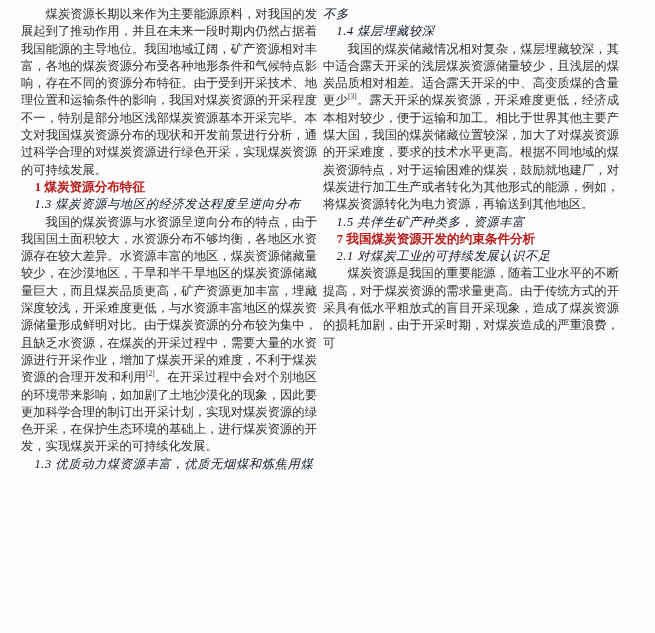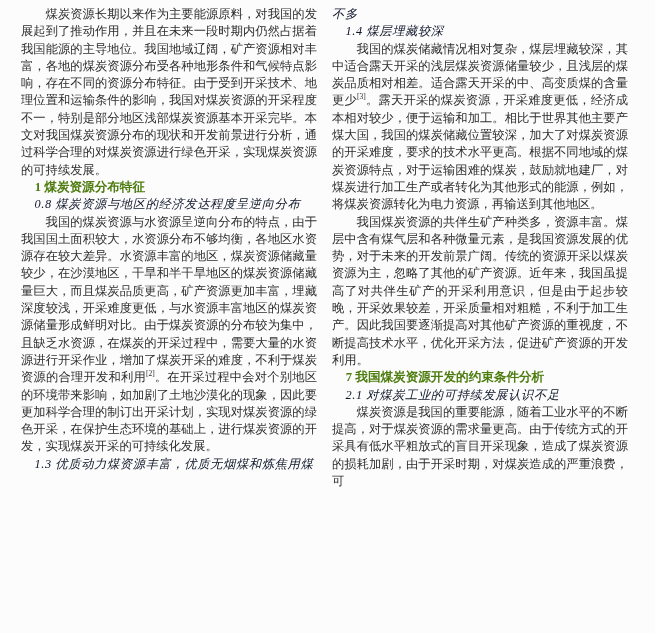--- a/index.html
+++ b/index.html
@@ -7,21 +7,21 @@
     width: 655px; height: 633px;
     background: #fcfcfc;
     overflow: hidden;
     font-family: "Liberation Serif", "DejaVu Serif", serif;
   }
   .page {
     box-sizing: border-box;
     width: 655px; height: 633px;
     padding: 6px 27px 0 21px;
     display: flex;
-    gap: 15px;
+    gap: 6px;
     overflow: hidden;
     color: #2d2d2d;
   }
   .col {
     width: 296px;
     flex: 0 0 296px;
     font-size: 12.3px;
     line-height: 17.3px;
     text-align: justify;
     text-justify: inter-ideograph;
@@ -30,21 +30,21 @@
   .para {
     margin: 0;
     text-indent: 2em;
   }
   .h1 {
     margin: 0;
     font-size: 12.6px;
     font-weight: bold;
     font-style: normal;
     text-indent: 1.1em;
-    color: #4d7c0f;
+    color: #b91c1c;
   }
   .h2 {
     margin: 0;
     font-size: 12.3px;
     font-weight: normal;
     font-style: italic;
     text-indent: 1.1em;
     letter-spacing: 0.6px;
     color: #0f172a;
   }
@@ -56,28 +56,28 @@
   }
 </style>
 </head>
 <body>
 
 <div class="page">
 
   <div class="col">
     <p class="para"><span>煤炭资源长期以来作为主要能源原料，对我国的发展起到了推动作用，并且在未来一段时期内仍然占据着我国能源的主导地位。我国地域辽阔，矿产资源相对丰富，各地的煤炭资源分布受各种地形条件和气候特点影响，存在不同的资源分布特征。由于受到开采技术、地理位置和运输条件的影响，我国对煤炭资源的开采程度不一，特别是部分地区浅部煤炭资源基本开采完毕。本文对我国煤炭资源分布的现状和开发前景进行分析，通过科学合理的对煤炭资源进行绿色开采，实现煤炭资源的可持续发展。</span></p>
     <p class="h1">1 煤炭资源分布特征</p>
-    <p class="h2">0.8 煤炭资源与地区的经济发达程度呈逆向分布</p>
+    <p class="h2">1.3 煤炭资源与地区的经济发达程度呈逆向分布</p>
     <p class="para"><span>我国的煤炭资源与水资源呈逆向分布的特点，由于我国国土面积较大，水资源分布不够均衡，各地区水资源存在较大差异。水资源丰富的地区，煤炭资源储藏量较少，在沙漠地区，干旱和半干旱地区的煤炭资源储藏量巨大，而且煤炭品质更高，矿产资源更加丰富，埋藏深度较浅，开采难度更低，与水资源丰富地区的煤炭资源储量形成鲜明对比。由于煤炭资源的分布较为集中，且缺乏水资源，在煤炭的开采过程中，需要大量的水资源进行开采作业，增加了煤炭开采的难度，不利于煤炭资源的合理开发和利用</span><sup>[2]</sup><span>。在开采过程中会对个别地区的环境带来影响，如加剧了土地沙漠化的现象，因此要更加科学合理的制订出开采计划，实现对煤炭资源的绿色开采，在保护生态环境的基础上，进行煤炭资源的开发，实现煤炭开采的可持续化发展。</span></p>
     <p class="h2">1.3 优质动力煤资源丰富，优质无烟煤和炼焦用煤</p>
   </div>
 
   <div class="col">
     <p class="h2 cont">不多</p>
     <p class="h2">1.4 煤层埋藏较深</p>
     <p class="para"><span>我国的煤炭储藏情况相对复杂，煤层埋藏较深，其中适合露天开采的浅层煤炭资源储量较少，且浅层的煤炭品质相对相差。适合露天开采的中、高变质煤的含量更少</span><sup>[3]</sup><span>。露天开采的煤炭资源，开采难度更低，经济成本相对较少，便于运输和加工。相比于世界其他主要产煤大国，我国的煤炭储藏位置较深，加大了对煤炭资源的开采难度，要求的技术水平更高。根据不同地域的煤炭资源特点，对于运输困难的煤炭，鼓励就地建厂，对煤炭进行加工生产或者转化为其他形式的能源，例如，将煤炭资源转化为电力资源，再输送到其他地区。</span></p>
-    <p class="para"><span>我国煤炭资源的共伴生矿产种类多，资源丰富。煤层中含有煤气层和各种微量元素，是我国资源发展的优势，对于未来的开发前景广阔。传统的资源开采以煤炭资源为主，忽略了其他的矿产资源。近年来，我国虽提高了对共伴生矿产的开采利用意识，但是由于起步较晚，开采效果较差，开采质量相对粗糙，不利于加工生产。因此我国要逐渐提高对其他矿产资源的重视度，不断提高技术水平，优化开采方法，促进矿产资源的开发利用。</span></p>
+    <p class="h2">1.5 共伴生矿产种类多，资源丰富</p>
     <p class="h1">7 我国煤炭资源开发的约束条件分析</p>
     <p class="h2">2.1 对煤炭工业的可持续发展认识不足</p>
     <p class="para"><span>煤炭资源是我国的重要能源，随着工业水平的不断提高，对于煤炭资源的需求量更高。由于传统方式的开采具有低水平粗放式的盲目开采现象，造成了煤炭资源的损耗加剧，由于开采时期，对煤炭造成的严重浪费，可</span></p>
   </div>
 
 </div>
 
 </body></html>

